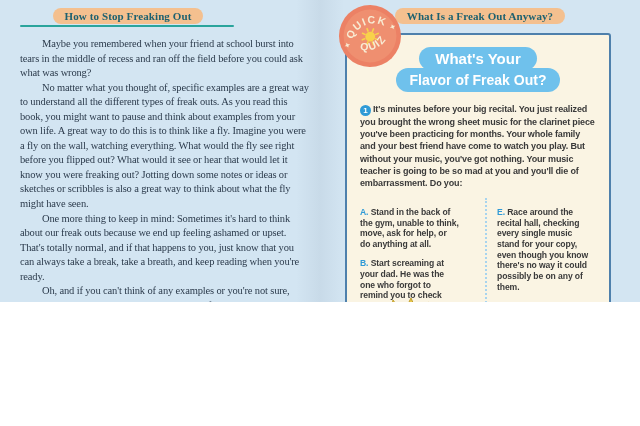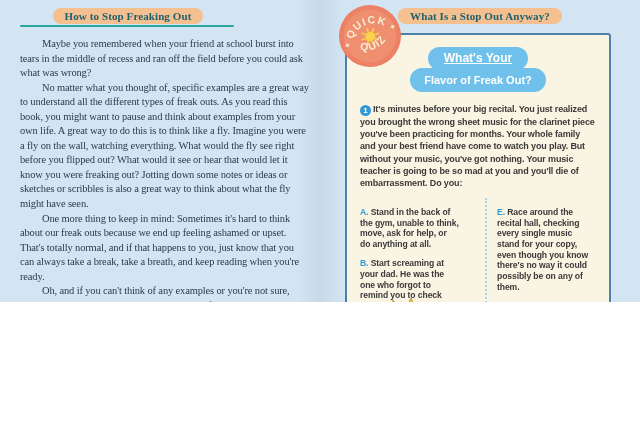--- a/index.html
+++ b/index.html
@@ -30,22 +30,22 @@
   .star-right{left:288px;top:386px;}
   .star polygon{fill:#169fd9;}
   .star text{fill:#fff;font:bold 10px "Liberation Sans",sans-serif;text-anchor:middle;}
 
   
   .quiz-card{position:absolute;left:25px;top:33px;width:266px;height:381px;box-sizing:border-box;
              background:#faf4e3;border:2px solid #4e80ac;border-radius:3px;}
   .title-wrap{margin-top:12px;text-align:center;line-height:0;}
   .title-pill{display:inline-block;background:#6fc1ec;color:#fff;border-radius:13px;
               font-family:"Liberation Sans",sans-serif;font-weight:bold;}
-  .t1{font-size:12px;line-height:19px;padding:2px 16px;text-decoration:underline;}
-  .t2{font-size:11px;line-height:20px;padding:2px 14px;margin-top:-2px;}
+  .t1{font-size:15px;line-height:19px;padding:2px 16px;}
+  .t2{font-size:14px;line-height:20px;padding:2px 14px;margin-top:-2px;}
 
   .intro{margin:11px 13px 0;color:#3a3a3a;font:bold 9px/12.2px "Liberation Sans",sans-serif;letter-spacing:-.15px;}
   .qnum{display:inline-block;width:11px;height:11px;border-radius:50%;background:#2f9ad6;color:#fff;
         font:bold 8px/11px "Liberation Sans",sans-serif;text-align:center;margin-right:2px;vertical-align:-1px;}
 
   .options{display:flex;margin:9px 13px 0;gap:16px;}
   .opt-col{flex:1;min-width:0;}
   .opt-col.second{border-left:2px dotted #a8d4ee;padding-left:10px;margin-left:10px;}
   .opt{margin-bottom:7px;color:#3a3a3a;font:bold 8.6px/10.7px "Liberation Sans",sans-serif;letter-spacing:-.1px;}
   .opt .letter{color:#2f9ad6;}
@@ -73,21 +73,21 @@
     </div>
 
     <svg class="star star-left" viewBox="0 0 30 30">
       <polygon points="15,0 18.1,7.6 25.6,4.4 22.4,11.9 30,15 22.4,18.1 25.6,25.6 18.1,22.4 15,30 11.9,22.4 4.4,25.6 7.6,18.1 0,15 7.6,11.9 4.4,4.4 11.9,7.6"></polygon>
       <text x="15" y="18.5">2</text>
     </svg>
   </section>
 
   <section class="page right">
     <div class="hdr-wrap rp-hdr">
-      <span class="hl-pill">What Is a Stop Out Anyway?</span>
+      <span class="hl-pill">What Is a Freak Out Anyway?</span>
     </div>
 
     <div class="quiz-card">
       <div class="title-wrap">
         <div><span class="title-pill t1">What's Your</span></div>
         <div><span class="title-pill t2">Flavor of Freak Out?</span></div>
       </div>
 
       <p class="intro"><span class="qnum">1</span><span>It's minutes before your big recital. You just realized you brought the wrong sheet music for the clarinet piece you've been practicing for months. Your whole family and your best friend have come to watch you play. But without your music, you've got nothing. Your music teacher is going to be so mad at you and you'll die of embarrassment. Do you:</span></p>
 

